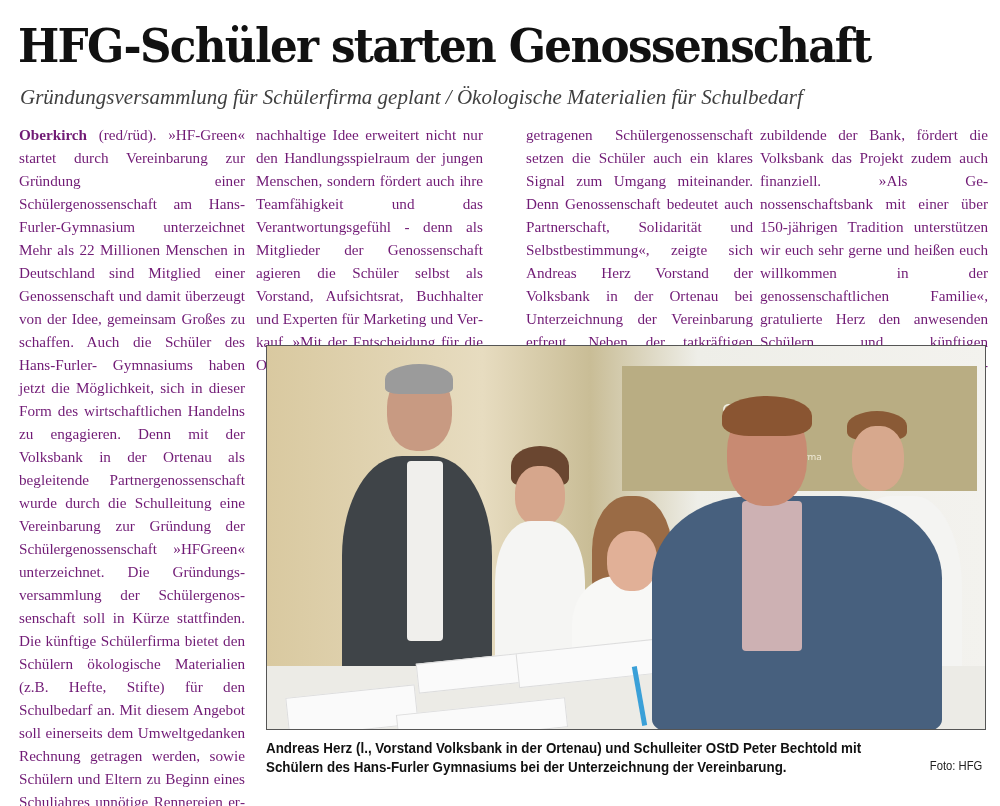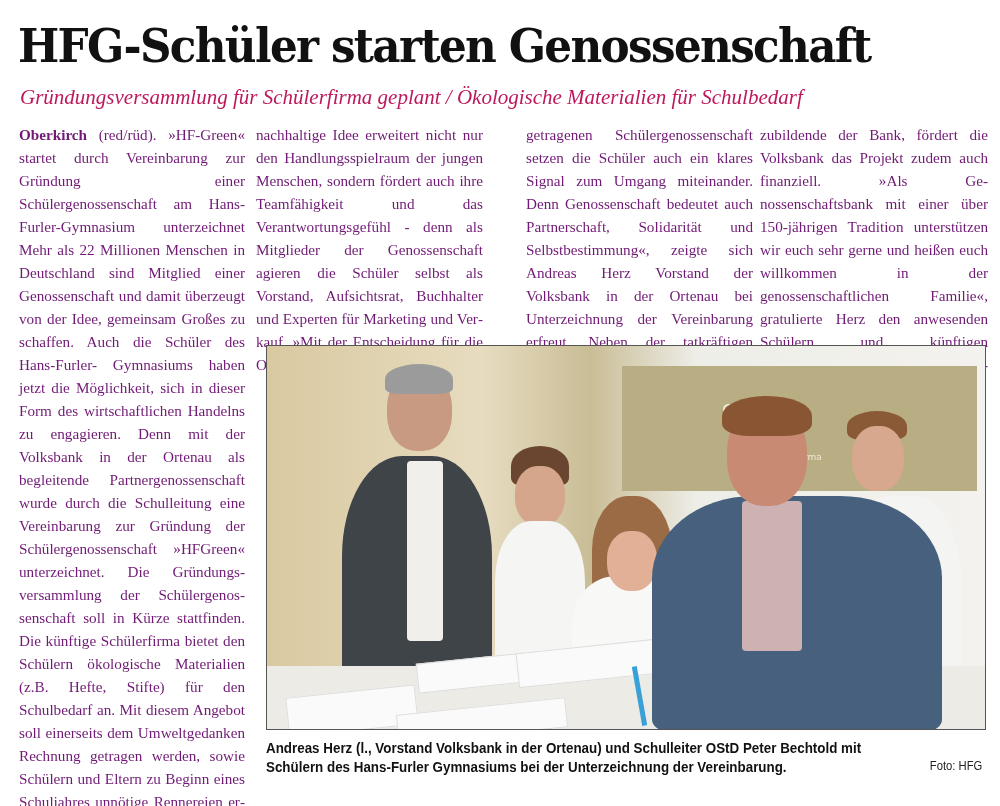--- a/index.html
+++ b/index.html
@@ -9,21 +9,21 @@
   .headline {
     position: absolute; left: 18px; top: 16px; width: 960px;
     font-family: "DejaVu Serif", "Liberation Serif", serif;
     font-weight: bold; font-size: 47px; letter-spacing: -1.8px;
     line-height: 60px; color: #111; white-space: nowrap;
     transform: scaleX(0.93); transform-origin: left top;
   }
   .subhead {
     position: absolute; left: 20px; top: 84px; width: 980px;
     font-family: "Liberation Serif", "DejaVu Serif", serif;
-    font-style: italic; font-size: 21px; line-height: 26px; color: #be185d;
+    font-style: italic; font-size: 21px; line-height: 26px; color: #404040;
     white-space: nowrap;
   }
 
   .col {
     position: absolute; top: 123px;
     font-family: "Liberation Serif", "DejaVu Serif", serif;
     font-size: 15.2px; line-height: 23px; color: #701a75;
     text-align: justify; hyphens: manual;
   }
   .col p { margin: 0; }

